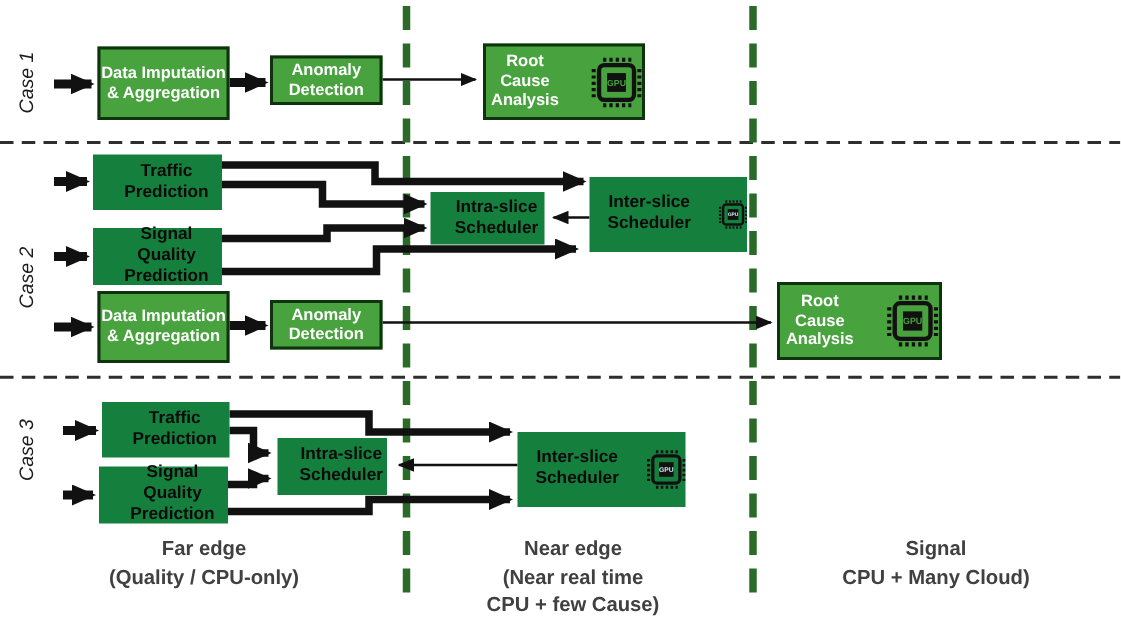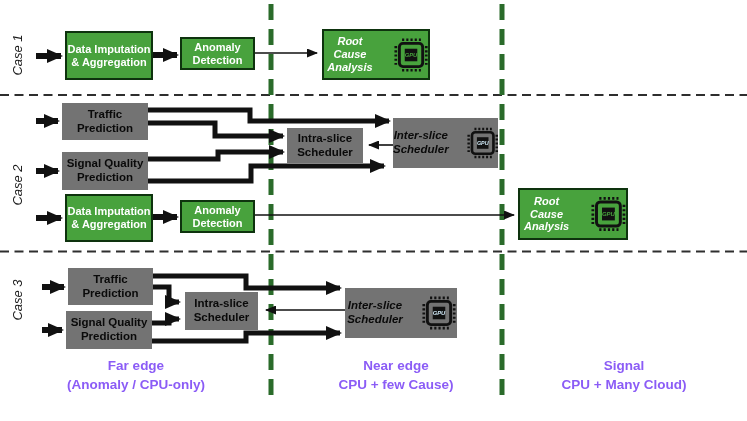--- a/index.html
+++ b/index.html
@@ -3,29 +3,29 @@
 <meta charset="utf-8">
 <style>
   html,body{margin:0;padding:0;background:#fff;}
   .stage{position:relative;width:747px;height:421px;background:#ffffff;
          font-family:"Liberation Sans",sans-serif;overflow:hidden;}
   .wires{position:absolute;left:0;top:0;width:747px;height:421px;}
   .box{position:absolute;display:flex;align-items:center;justify-content:center;
        text-align:center;box-sizing:border-box;}
   .green{background:#48A23D;border:2px solid #0e330e;color:#ffffff;
          font-weight:700;font-size:11px;line-height:1.18;}
-  .blue{background:#737373;color:#0a0a0a;font-weight:700;font-size:11.5px;line-height:1.2;}
-  .row{gap:18px;font-style:italic;}
+  .blue{background:#15803d;color:#0a0a0a;font-weight:700;font-size:11.5px;line-height:1.2;padding-left:12px;}
+  .row{gap:18px;}
   .bt{display:block;}
   .bt-narrow{display:block;width:58px;}
   .case-label{position:absolute;width:60px;height:20px;display:flex;align-items:center;
               justify-content:center;transform:rotate(-90deg);font-style:italic;
               font-size:13px;color:#1c1c1c;white-space:nowrap;}
   .zone-label{position:absolute;top:357px;width:240px;text-align:center;
-              font-weight:700;font-size:13.5px;color:#8b5cf6;line-height:1.38;}
+              font-weight:700;font-size:13.5px;color:#404040;line-height:1.38;}
   
   .w5{fill:none;stroke:#111;stroke-width:5;}
   .w6{fill:none;stroke:#111;stroke-width:6;}
   .w1{fill:none;stroke:#111;stroke-width:1.6;}
   .hd{fill:none;stroke:#2e2e2e;stroke-width:2;stroke-dasharray:9 5.5;}
   .vd{fill:none;stroke:#2A6B2A;stroke-width:5;stroke-dasharray:16 9;}
   
   .pins{stroke:#111;stroke-width:3;stroke-dasharray:2.4 2.3;}
   .ring{fill:none;stroke:#111;stroke-width:3.2;}
   .core{fill:#111;}
@@ -163,24 +163,25 @@
       <line class="pins" x1="2" y1="9" x2="2" y2="30"></line>
         <line class="pins" x1="36" y1="9" x2="36" y2="30"></line>
       <rect class="ring" x="6" y="6" width="26" height="26" rx="4"></rect>
       <rect class="core" x="12" y="12" width="14" height="14"></rect>
       <text class="gpu-t" x="19" y="21.5" fill="#D2EBF9">GPU</text>
     </svg>
   </div>
 
   <div class="zone-label" style="left:16px">
     <div>Far edge</div>
-    <div>(Anomaly / CPU-only)</div>
+    <div>(Quality / CPU-only)</div>
   </div>
-  <div class="zone-label" style="left:276px">
+  <div class="zone-label" style="left:262px">
     <div>Near edge</div>
+    <div>(Near real time</div>
     <div>CPU + few Cause)</div>
   </div>
   <div class="zone-label" style="left:504px">
     <div>Signal</div>
     <div>CPU + Many Cloud)</div>
   </div>
 
 </div>
 
 </body></html>

